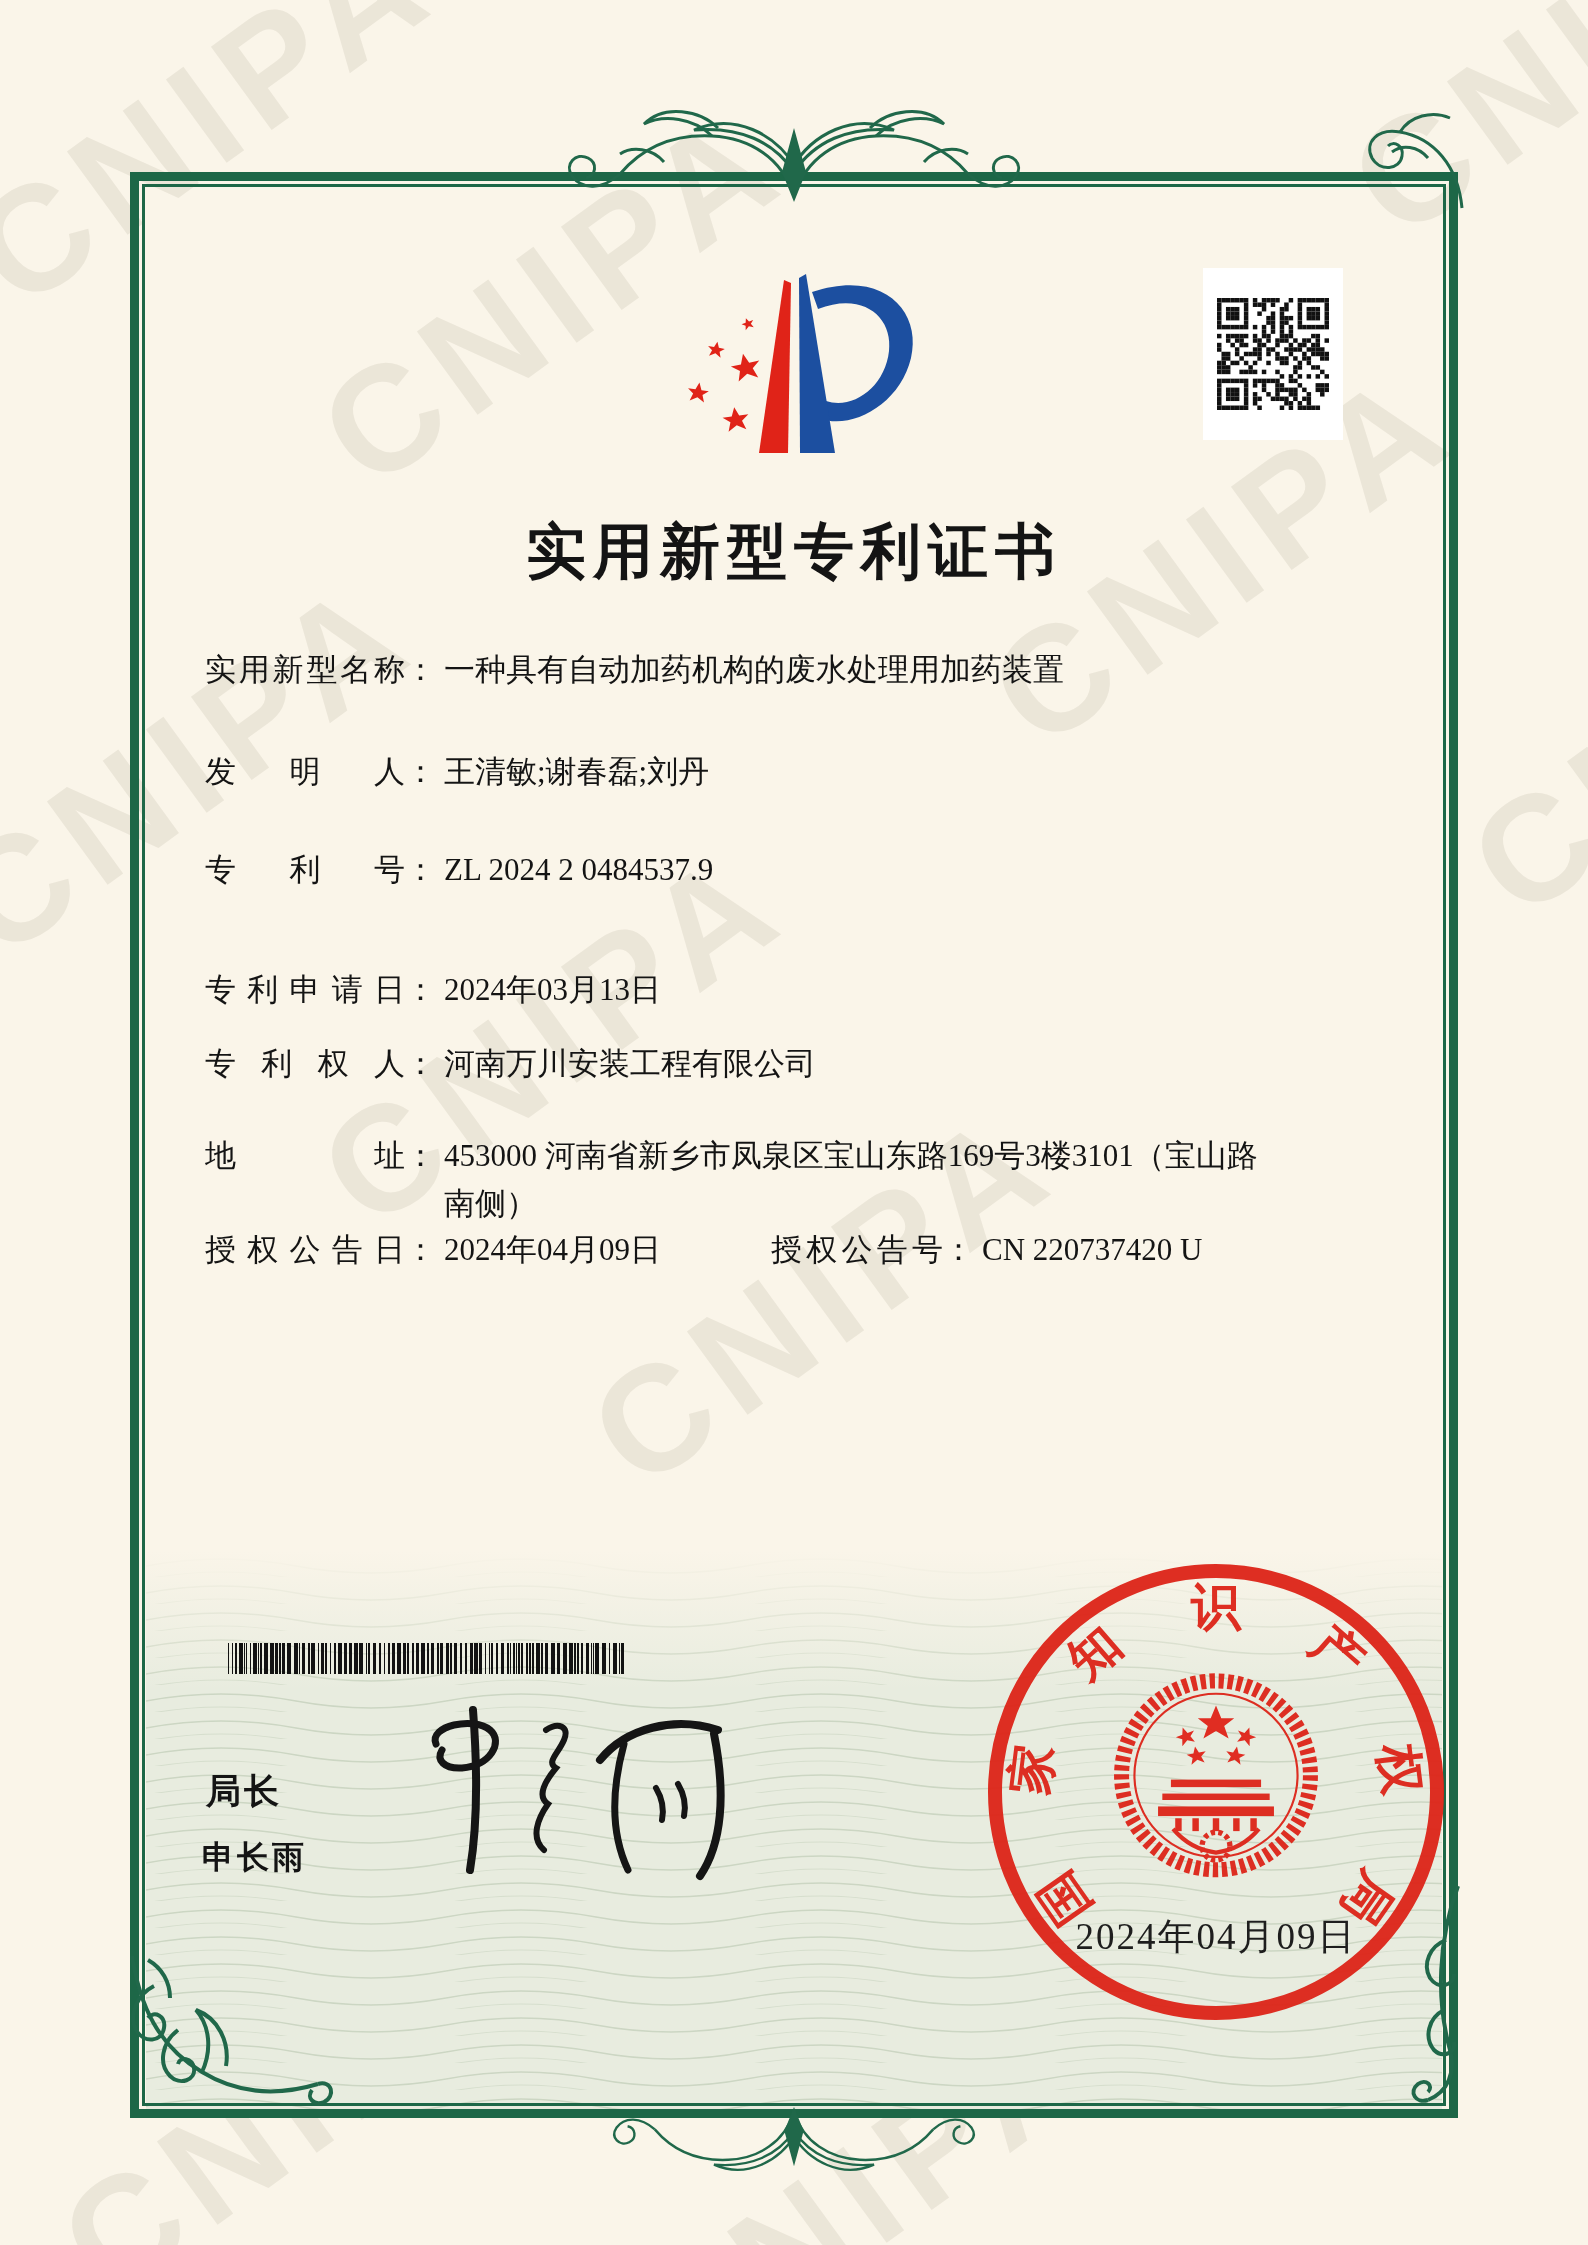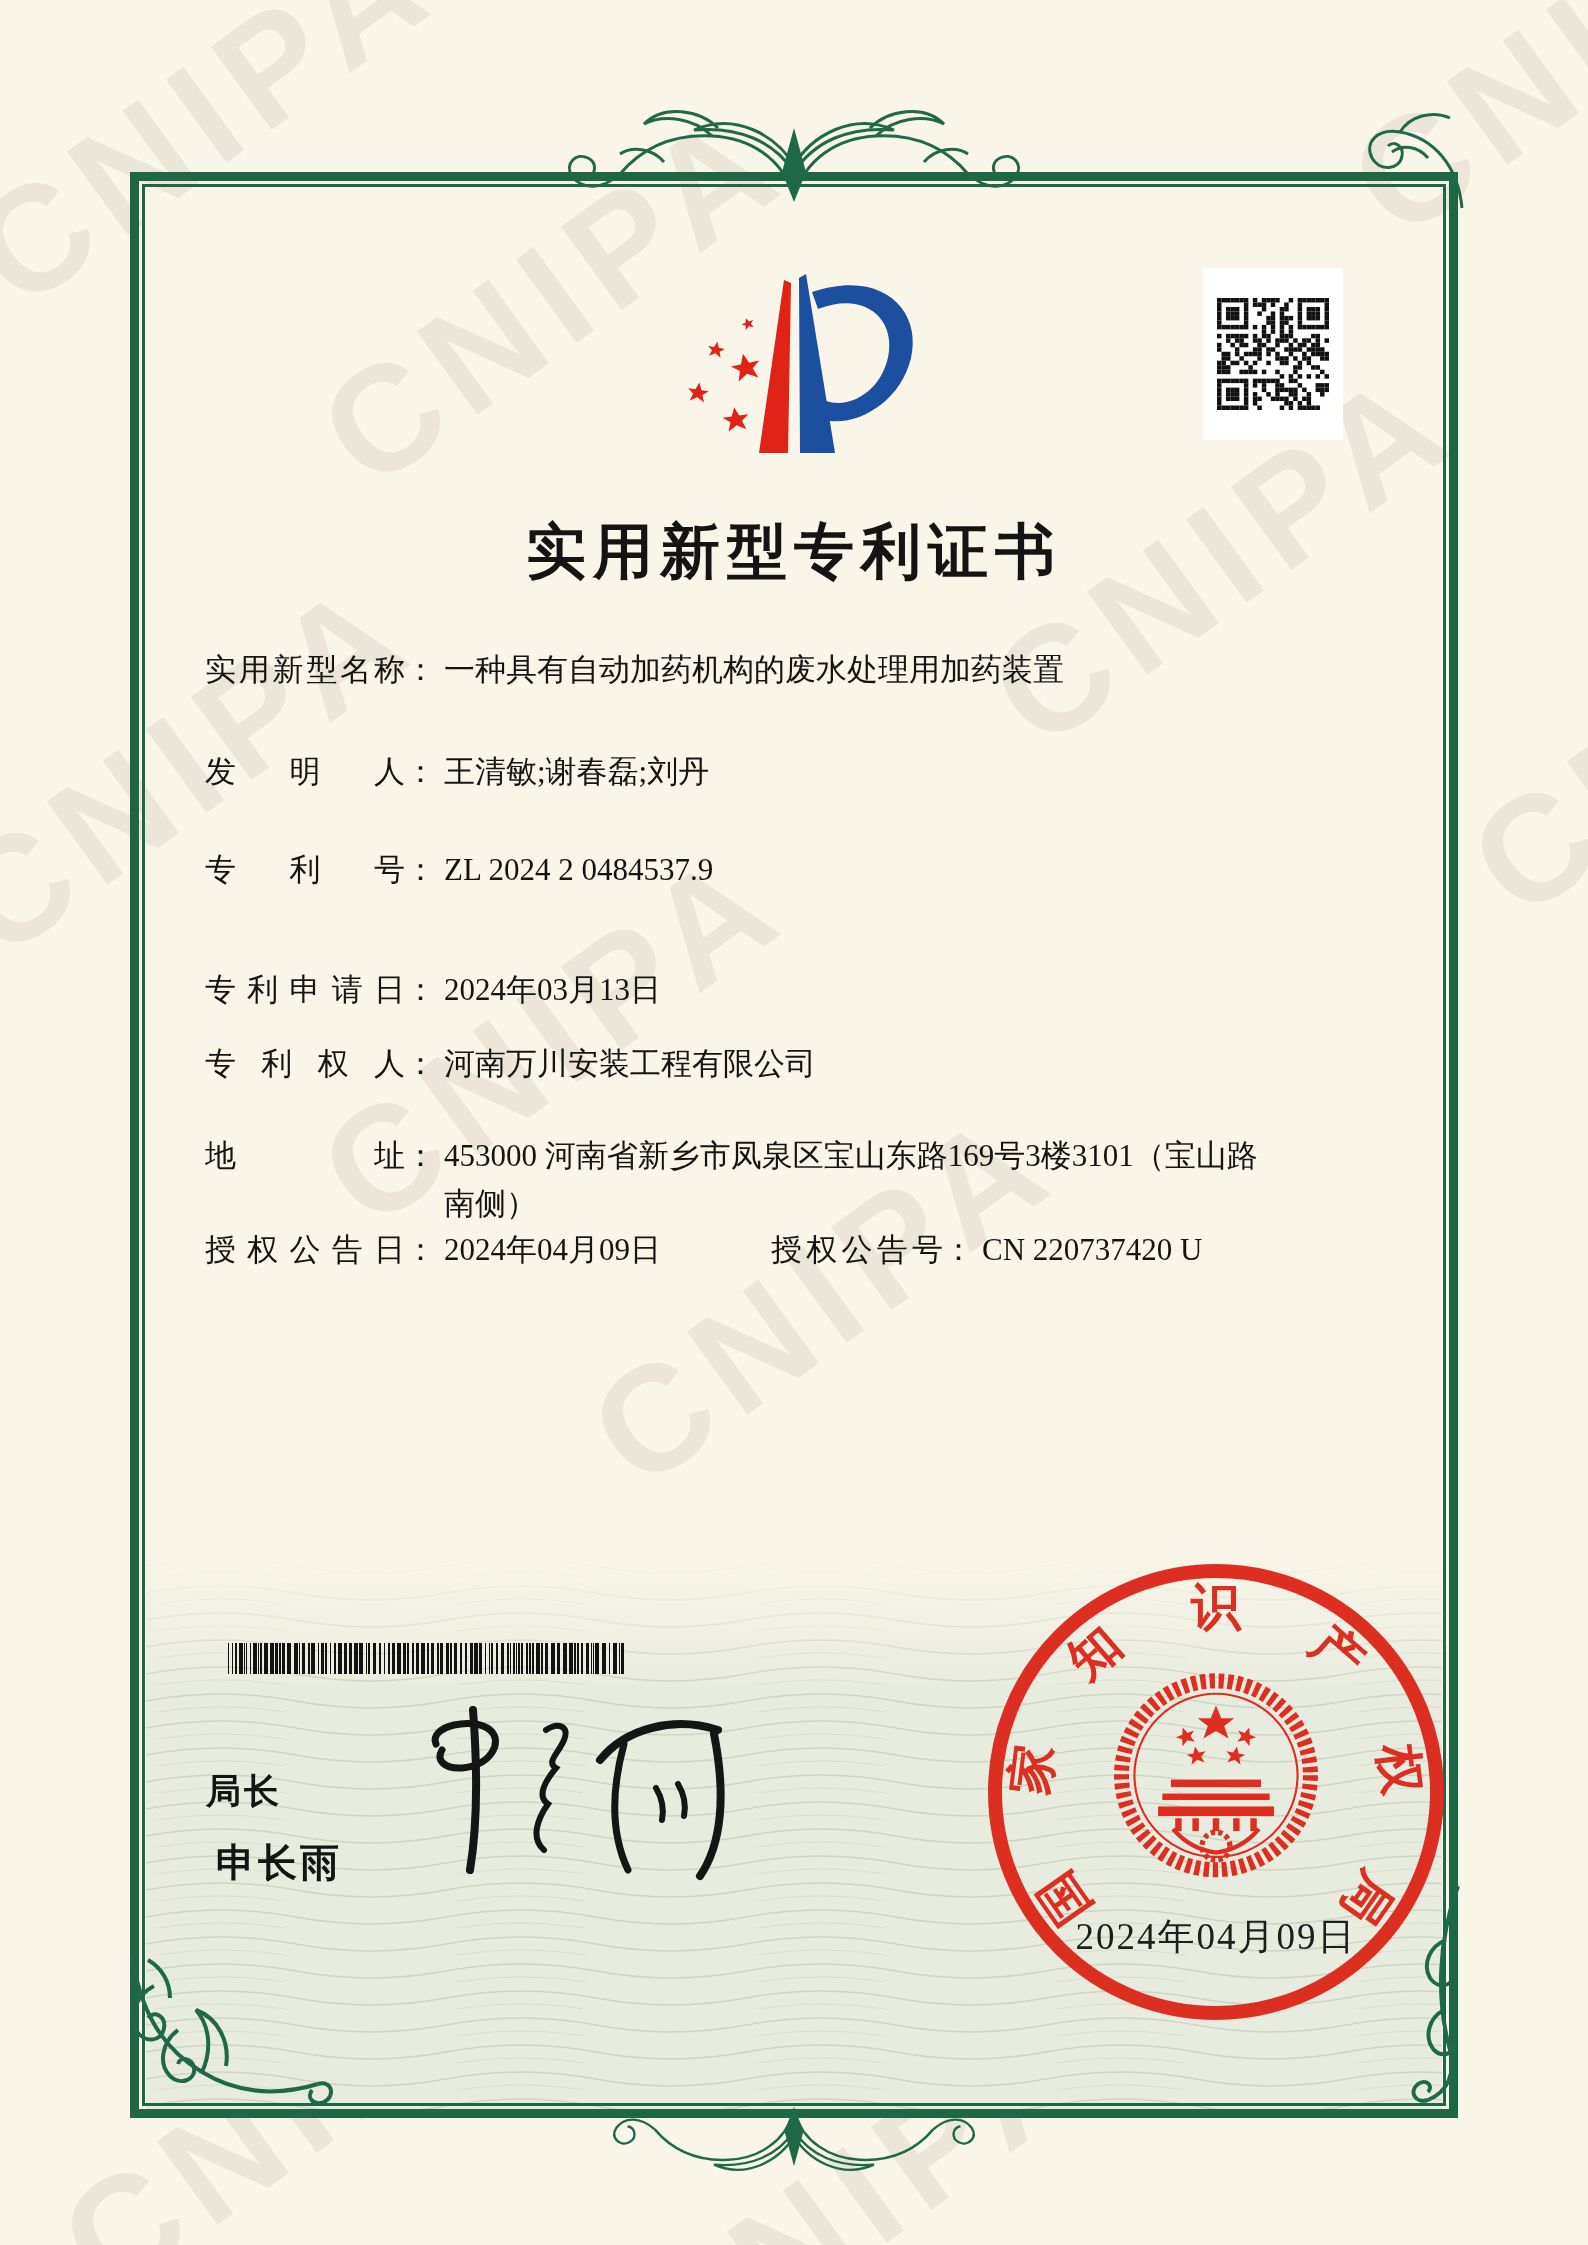--- a/index.html
+++ b/index.html
@@ -41,21 +41,21 @@
   
   .paras{position:absolute;left:200px;right:192px;top:1288px;font-size:30.5px;line-height:2.08;
          text-align:justify;}
   .paras p{margin:0 0 12px 0;text-indent:2em;}
   
   .barcode{position:absolute;left:228px;top:1643px;width:402px;height:31px;display:flex;align-items:stretch;}
   .barcode span{display:block;background:#121212;height:100%;}
   
   .sig-title{position:absolute;left:206px;top:1768px;font-size:35px;font-weight:bold;
              font-family:"Liberation Sans","DejaVu Sans",sans-serif;letter-spacing:3px;}
-  .sig-name{position:absolute;left:216px;top:1836px;font-size:39px;font-weight:bold;
+  .sig-name{position:absolute;left:202px;top:1836px;font-size:32px;font-weight:bold;
             font-family:"Liberation Sans","DejaVu Sans",sans-serif;letter-spacing:3px;}
   .sig-hand{position:absolute;left:378px;top:1692px;width:390px;height:225px;}
   
   .seal{position:absolute;left:988px;top:1564px;width:456px;height:456px;opacity:0.95;}
   .seal-ring{position:absolute;left:0;top:0;right:0;bottom:0;border:14px solid #dd2418;border-radius:50%;}
   .seal-char{position:absolute;left:50%;top:50%;font-size:50px;font-weight:bold;color:#dd2418;
              font-family:"Liberation Serif","DejaVu Serif",serif;}
   .seal-date{position:absolute;left:0;right:0;bottom:58px;text-align:center;font-size:37px;
              color:#141414;letter-spacing:2px;}
   .emblem{position:absolute;left:50%;top:47%;transform:translate(-50%,-50%);}

